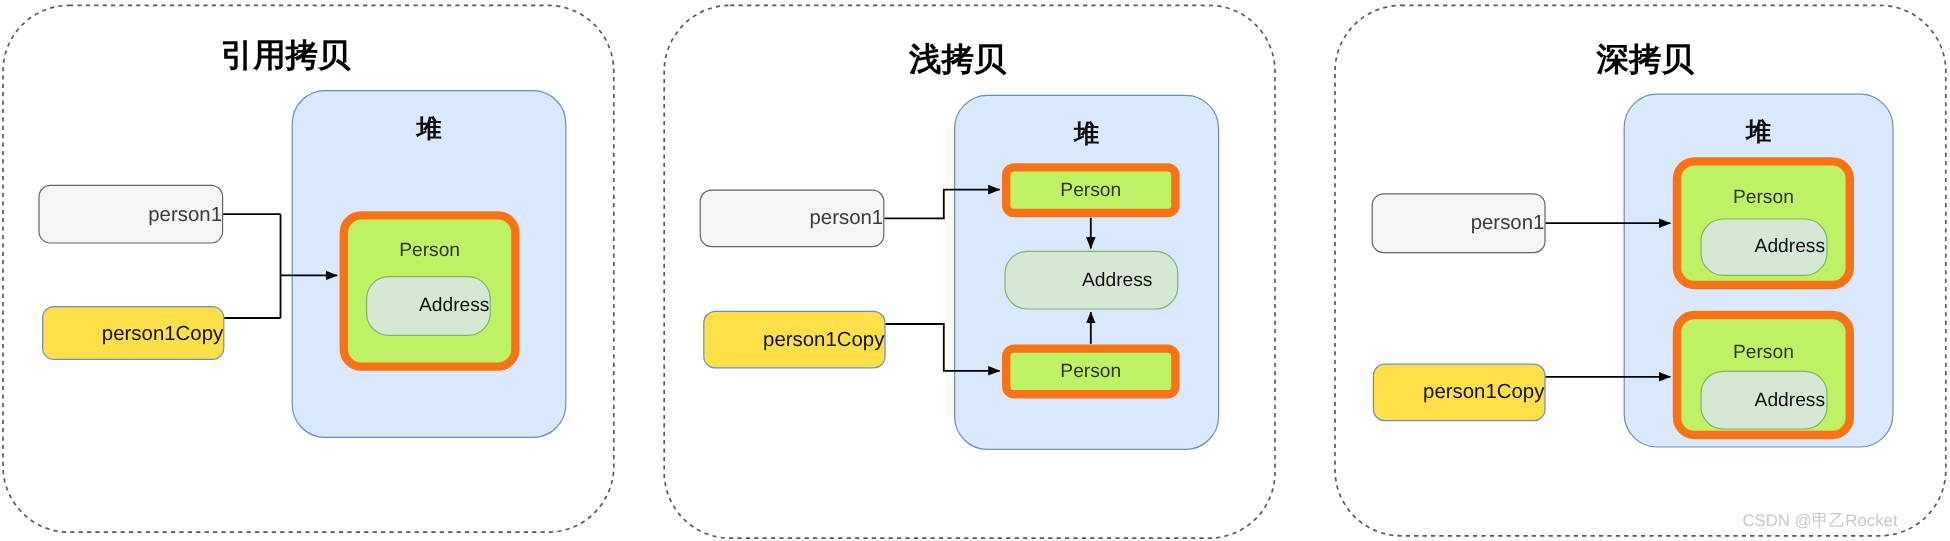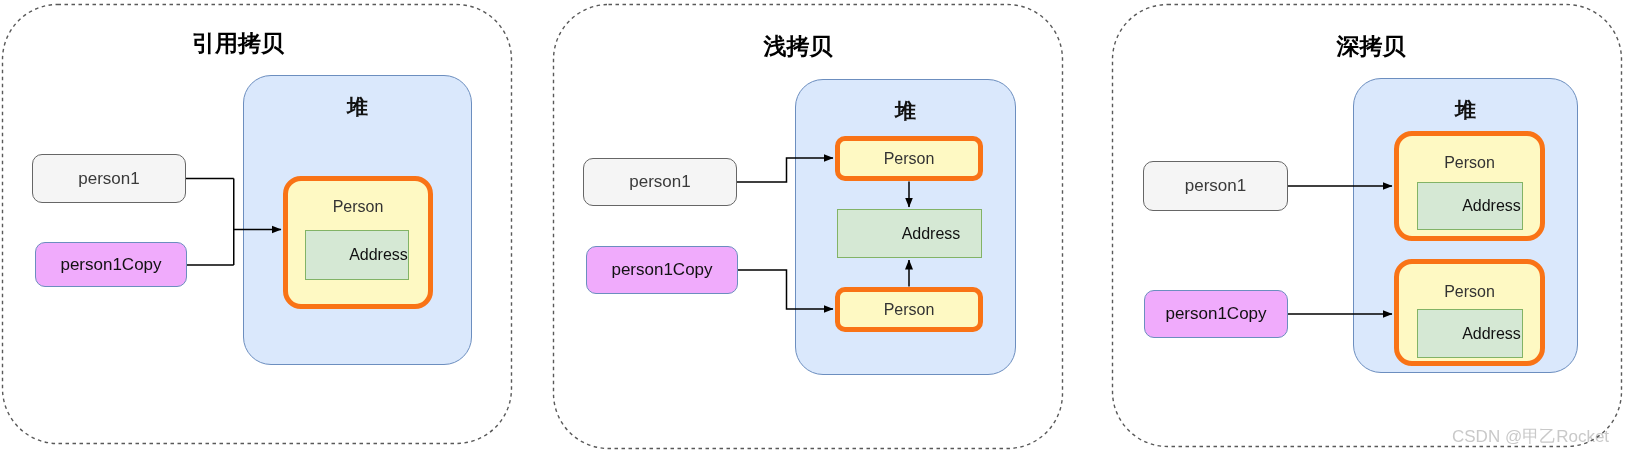--- a/index.html
+++ b/index.html
@@ -1,35 +1,35 @@
 <!DOCTYPE html>
 <html><head>
 <meta charset="utf-8">
 <style>
   html,body{margin:0;padding:0;background:#ffffff;}
   #stage{position:relative;width:1625px;height:451px;background:#ffffff;overflow:hidden;
          font-family:"Liberation Sans","DejaVu Sans",sans-serif;}
   .abs{position:absolute;box-sizing:border-box;}
   svg.layer{position:absolute;left:0;top:0;pointer-events:none;}
-  .panel-title{position:absolute;transform:translateX(-50%);font-size:23px;font-weight:700;
+  .panel-title{position:absolute;transform:translateX(-50%);font-size:27px;font-weight:700;
                color:#000;white-space:nowrap;}
   .vbox{border-radius:10px;border:1px solid #666;display:flex;align-items:center;
-        justify-content:center;font-size:17px;}
+        justify-content:flex-end;font-size:17px;}
   .var-gray{background:#f5f5f5;border-color:#666666;color:#3a3a3a;}
-  .var-blue{background:#f0abfc;border-color:#6c8ebf;color:#111111;}
+  .var-blue{background:#fde047;border-color:#6c8ebf;color:#111111;margin-top:13px;}
   .heap{background:#dae8fc;border:1px solid #6c8ebf;border-radius:28px;}
   .heap-label{position:absolute;left:0;right:0;top:17px;text-align:center;font-size:21px;
               font-weight:700;color:#111111;}
-  .person{background:#fef9c3;border:5px solid #f97316;border-radius:18px;}
+  .person{background:#bef264;border:7px solid #f97316;border-radius:18px;}
   .person-label{display:block;text-align:center;font-size:16px;color:#333333;}
   .person-center{display:flex;align-items:center;justify-content:center;font-size:16px;
                  color:#333333;border-radius:10px;}
-  .address{background:#d5e8d4;border:1px solid #82b366;border-radius:0;display:flex;
+  .address{background:#d5e8d4;border:1px solid #82b366;border-radius:19px;display:flex;
            align-items:center;justify-content:center;font-size:16px;color:#111111;padding-left:43px;}
-  .watermark{position:absolute;color:#c9c9c9;font-size:17px;white-space:nowrap;}
+  .watermark{position:absolute;color:#c9c9c9;font-size:14px;white-space:nowrap;}
 </style>
 </head>
 <body>
 
 <div id="stage">
 
   <div class="panel-title" style="left:238px;top:28px;">引用拷贝</div>
 
   <div class="abs vbox var-gray" style="left:32px;top:154px;width:154px;height:49px;">
     <span>person1</span>

